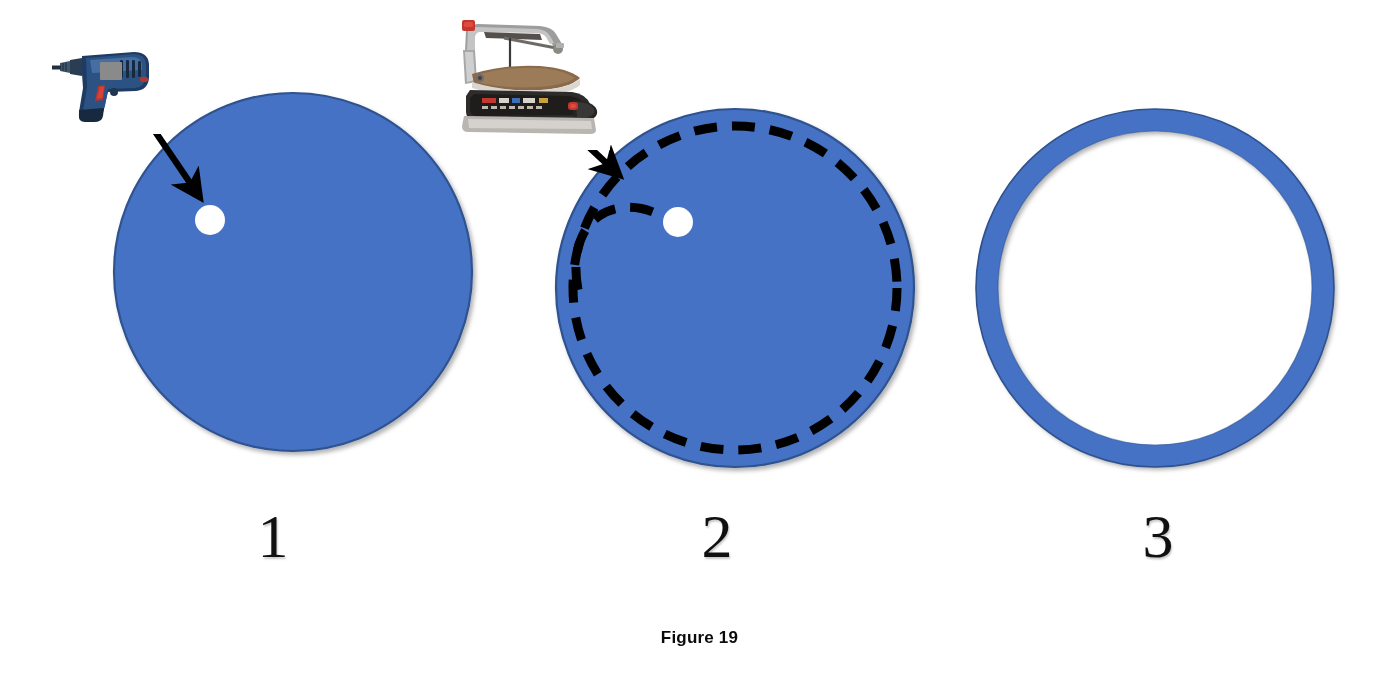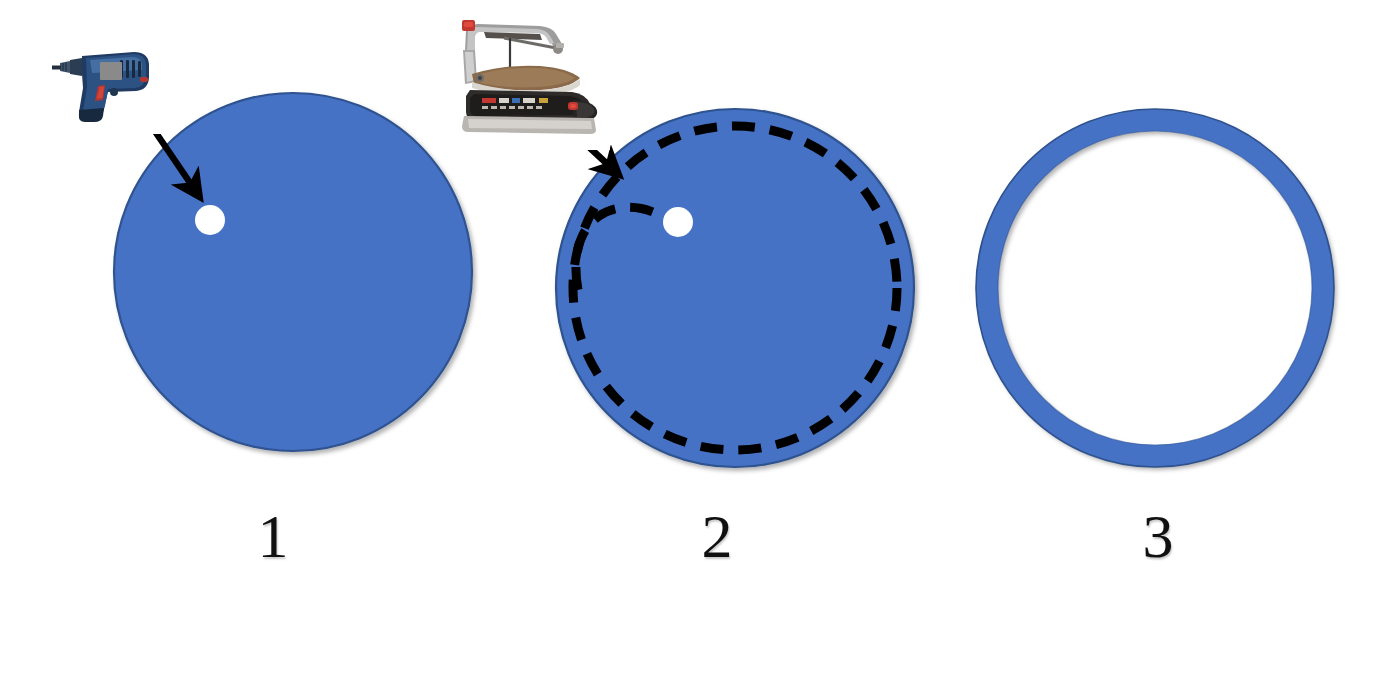--- a/index.html
+++ b/index.html
@@ -218,14 +218,15 @@
       </svg>
     </div>
   </div>
 
   <div class="step-number" id="num-1" style="left:213px; top:505px;">1</div>
 
   <div class="step-number" id="num-2" style="left:657px; top:505px;">2</div>
 
   <div class="step-number" id="num-3" style="left:1098px; top:505px;">3</div>
 
+  <div id="figure-caption">Figure 19</div>
 
 </div>
 
 </body></html>

